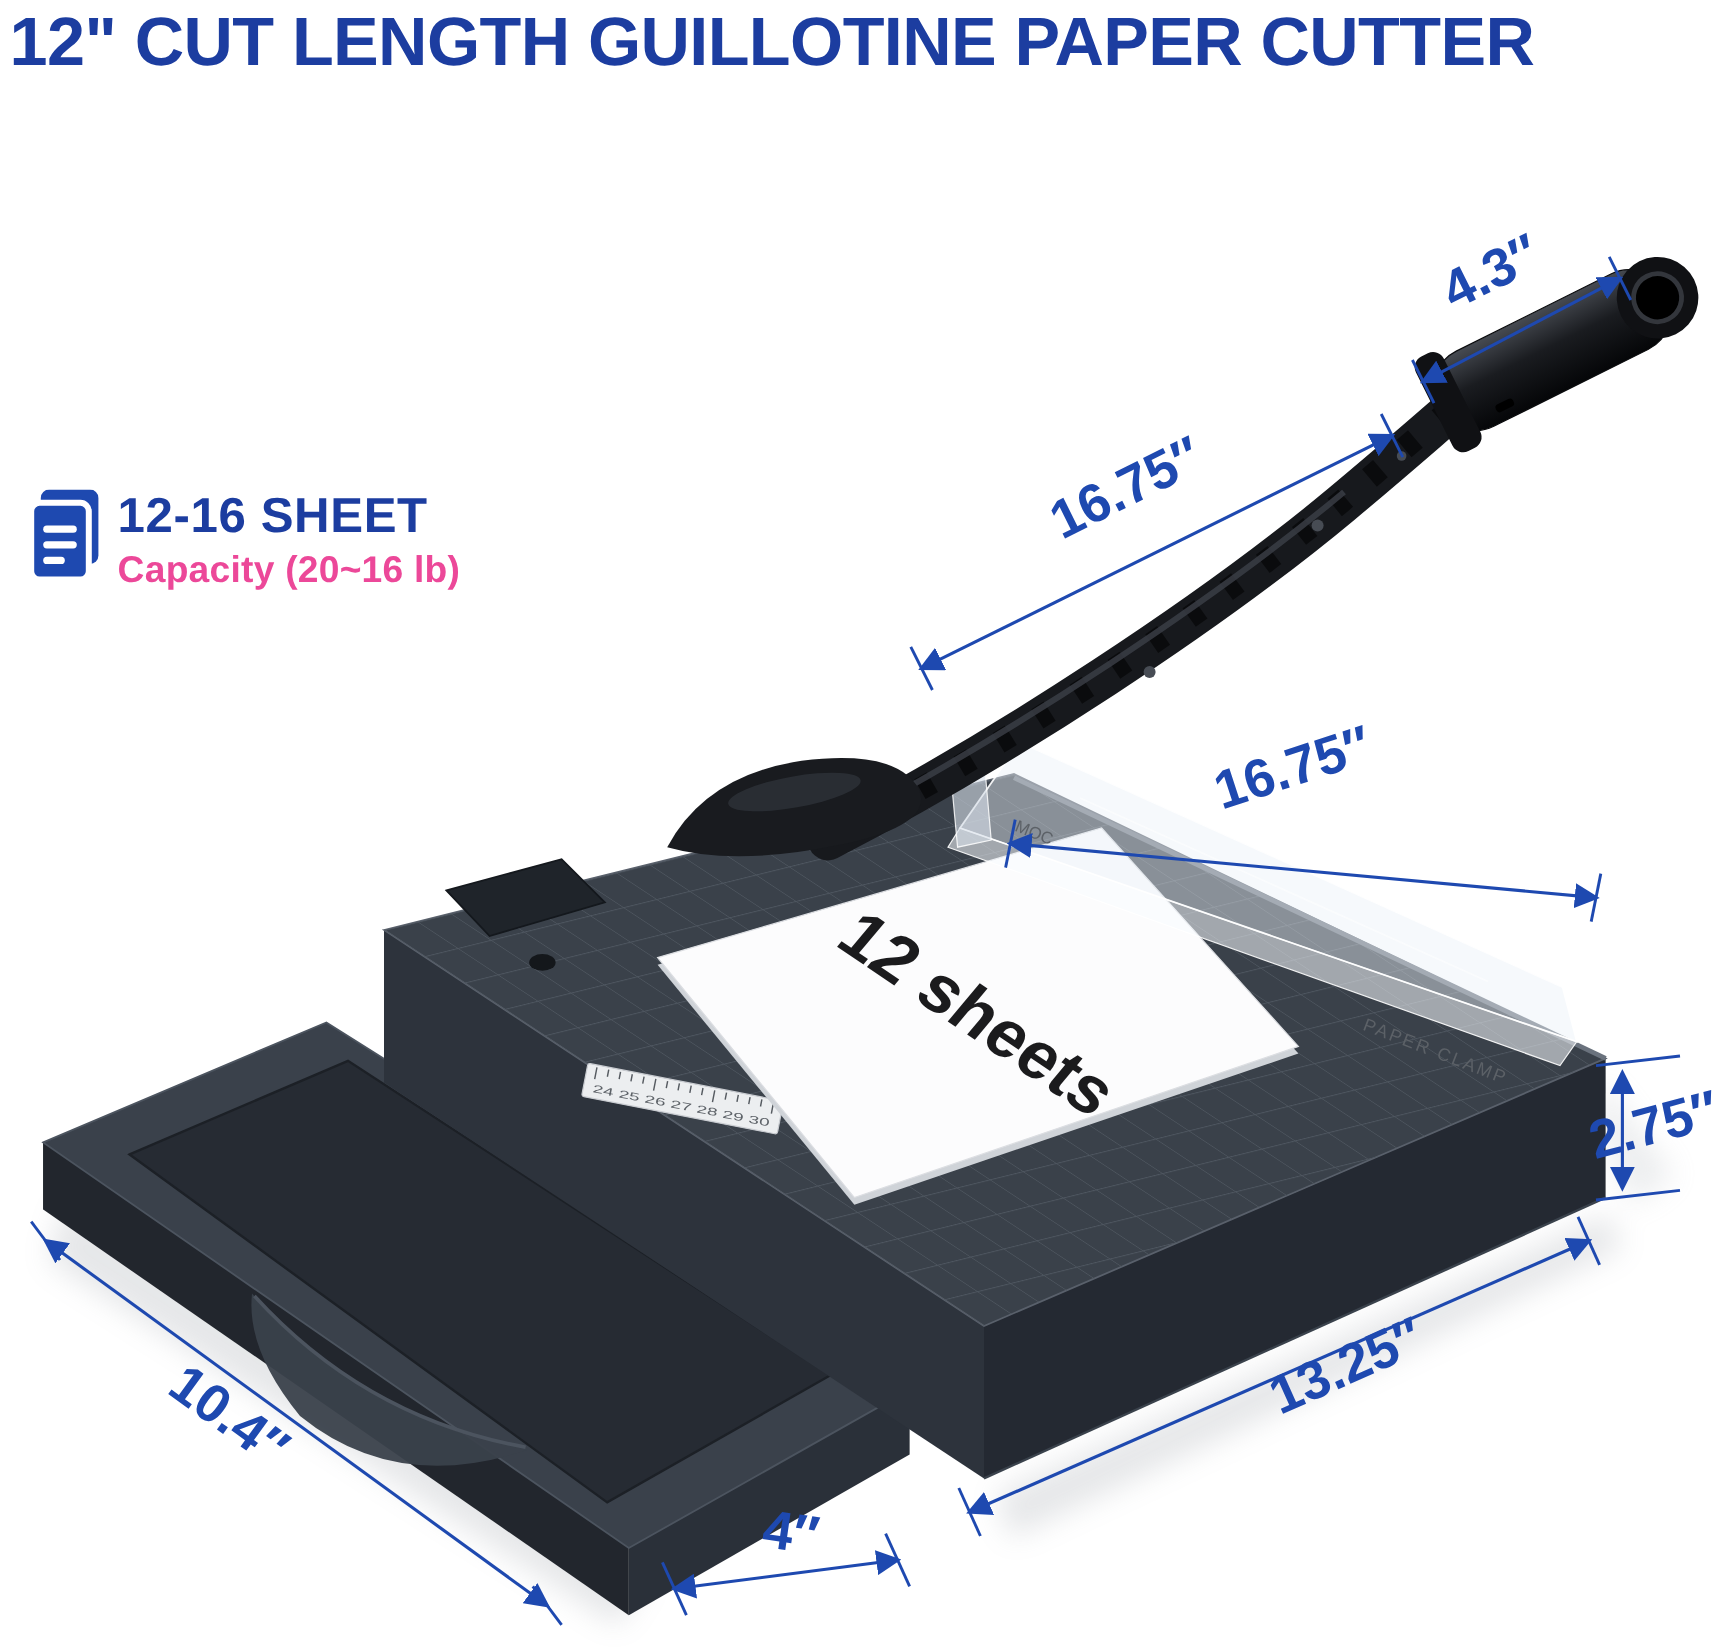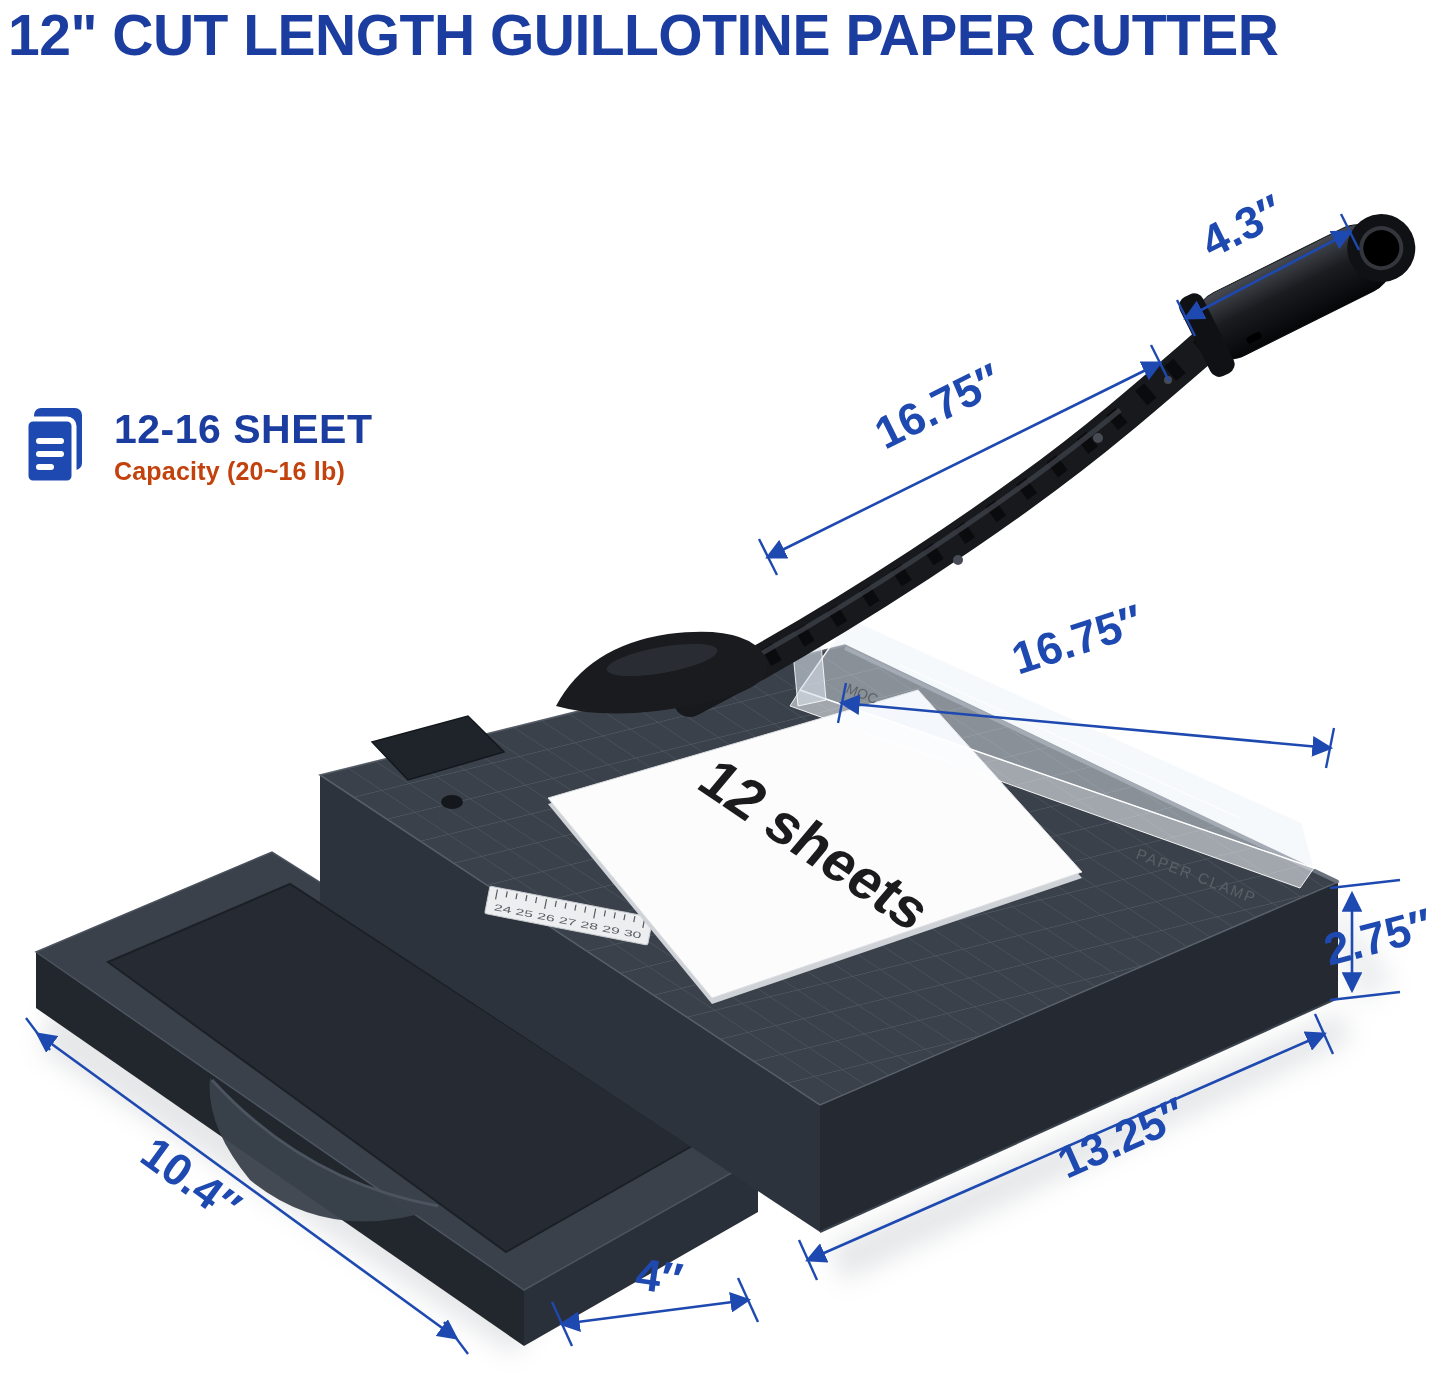--- a/index.html
+++ b/index.html
@@ -1,23 +1,23 @@
 <!DOCTYPE html>
 <html><head>
 <meta charset="utf-8">
 <style>
   html,body{margin:0;padding:0;background:#ffffff;}
   .stage{position:relative;width:1445px;height:1375px;background:#ffffff;overflow:hidden;
          font-family:"Liberation Sans",sans-serif;}
   .title{position:absolute;top:2px;left:8px;margin:0;font-size:57px;font-weight:800;
          color:#1c3da0;letter-spacing:-0.5px;white-space:nowrap;}
-  .capacity{position:absolute;left:14px;top:408px;display:flex;align-items:flex-start;gap:28px;}
+  .capacity{position:absolute;left:14px;top:408px;display:flex;align-items:flex-start;gap:12px;}
   .capacity .txt{display:flex;flex-direction:column;}
   .capacity h2{margin:0;font-size:41px;font-weight:800;color:#1c3da0;letter-spacing:0.5px;line-height:1.05;}
-  .capacity p{margin:6px 0 0;font-size:25px;font-weight:700;color:#c2410c;letter-spacing:0.2px;}
+  .capacity p{margin:6px 0 0;font-size:31px;font-weight:700;color:#ec4899;letter-spacing:0.2px;}
   .scene{position:absolute;left:0;top:0;width:1445px;height:1375px;}
   .dimline{stroke:#1e49b0;stroke-width:2.6;fill:none;}
   .tick{stroke:#1e49b0;stroke-width:2.4;fill:none;}
   .dimlabel{font-family:"Liberation Sans",sans-serif;font-weight:700;font-size:45px;fill:#1e49b0;
             text-anchor:middle;}
   .tinylabel{font-family:"Liberation Sans",sans-serif;fill:#5c6167;}
 </style>
 </head>
 <body>
 

